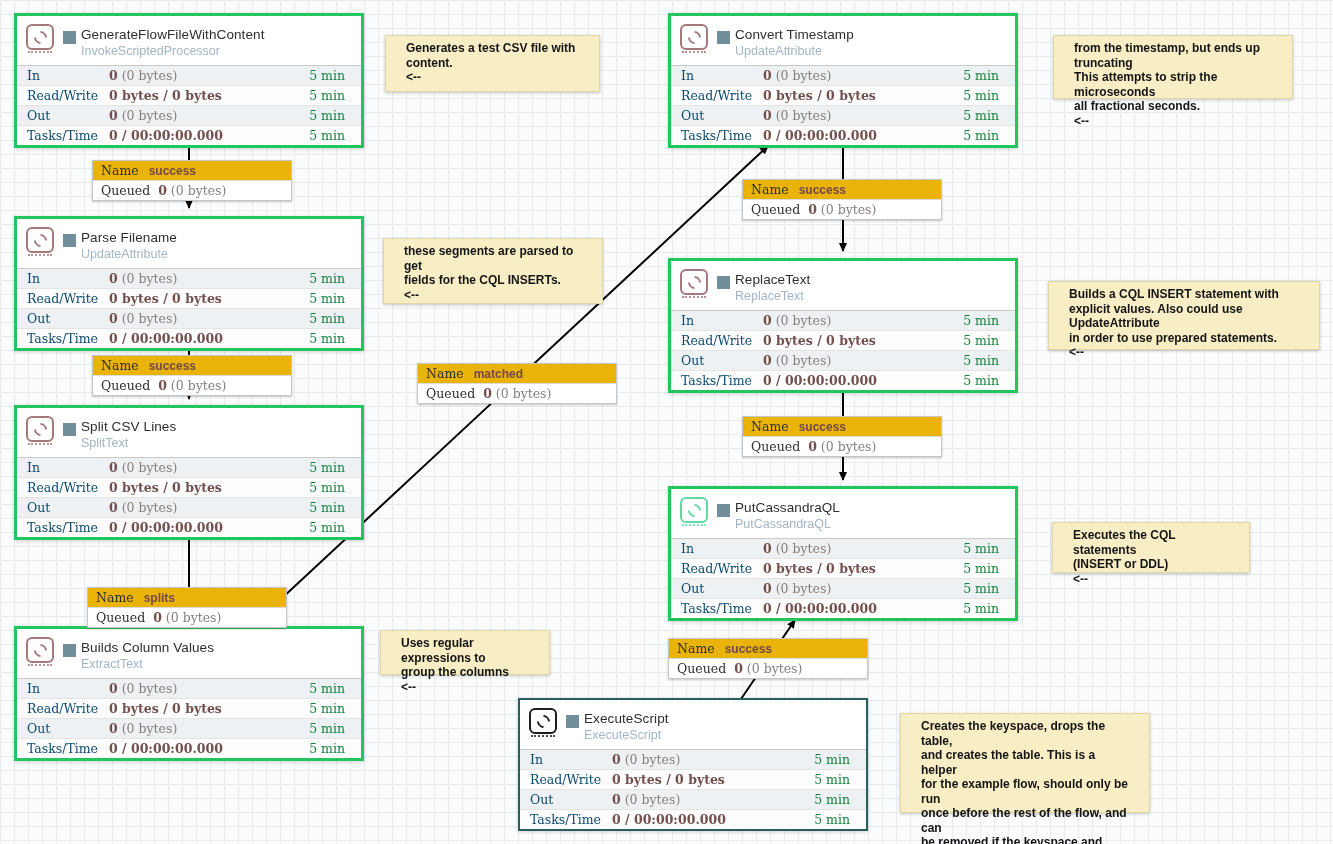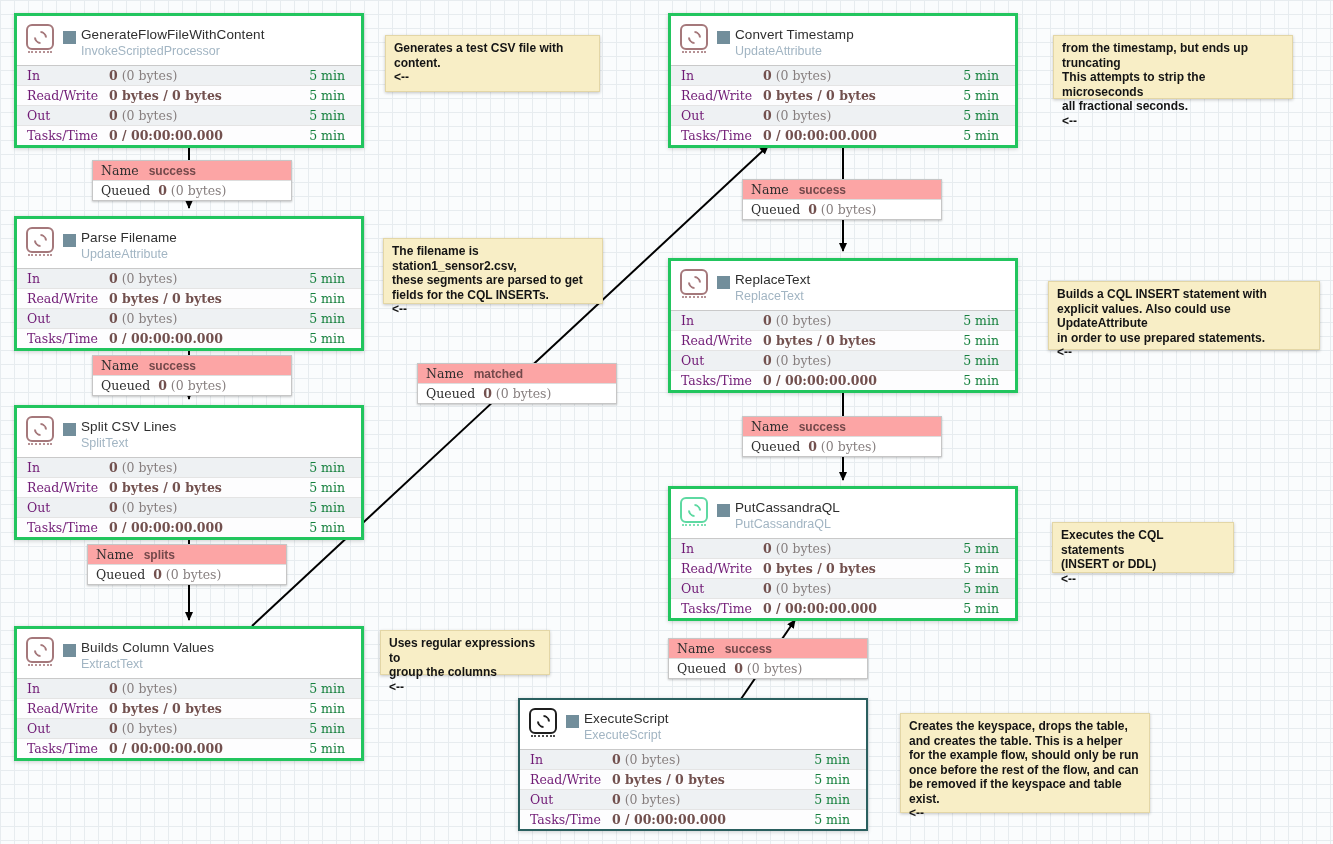--- a/index.html
+++ b/index.html
@@ -46,42 +46,42 @@
   .p-title{font-size:13.5px;font-weight:500;color:#2e2e2e;letter-spacing:.1px;white-space:nowrap;}
   .p-type{font-size:12.5px;color:#a2b5c3;margin-top:2px;white-space:nowrap;}
   .p-stats{border-top:1px solid #c9c9c9;}
   .stat-row{
     display:flex;align-items:center;height:19px;
     padding:0 16px 0 10px;font-family:"DejaVu Serif", serif;font-size:12.5px;
   }
   .stat-row:nth-child(odd){background:#eef1f3;}
   .stat-row:nth-child(even){background:#fdfdfe;}
   .stat-row + .stat-row{border-top:1px solid #e4e4e4;}
-  .s-label{width:82px;color:#701a75;}
+  .s-label{width:82px;color:#0c4a6e;}
   .s-value{flex:1;color:#877f7f;white-space:nowrap;}
   .s-value b{color:#72504e;font-weight:700;}
   .s-win{width:46px;text-align:right;color:#15803d;}
 
   
   .conn-label{
     position:absolute;width:200px;z-index:3;background:#fff;
     border:1px solid #c6c6c6;box-shadow:0 1px 2px rgba(0,0,0,.22);
     font-family:"DejaVu Serif", serif;font-size:12.5px;box-sizing:border-box;
   }
   .cl-row{height:19px;line-height:19px;padding:0 8px;white-space:nowrap;}
-  .cl-row:first-child{background:#fca5a5;border-bottom:1px solid #ddd;}
+  .cl-row:first-child{background:#eab308;border-bottom:1px solid #ddd;}
   .cl-lbl{color:#2f2f2f;}
   .cl-val{color:#74494b;font-weight:700;margin-left:10px;font-family:"Liberation Sans",sans-serif;font-size:12px;}
   .cl-q b{color:#72504e;margin-left:8px;font-family:"DejaVu Serif",serif;}
   .cl-q .cl-rest{color:#877f7f;}
 
   
   .note{
     position:absolute;z-index:3;background:#f8eec6;border:1px solid #e3d6a6;
-    box-shadow:0 1px 3px rgba(0,0,0,.22);padding:5px 8px;box-sizing:border-box;
+    box-shadow:0 1px 3px rgba(0,0,0,.22);padding:5px 20px;box-sizing:border-box;
     font-size:12px;font-weight:700;color:#141414;line-height:14.5px;
   }
 </style>
 </head>
 <body>
 
 <svg id="wires" width="1333" height="844">
   <defs>
     <marker id="arrow" markerWidth="10" markerHeight="10" refX="8" refY="4" orient="auto" markerUnits="userSpaceOnUse">
       <path d="M0,0 L9,4 L0,8 z" fill="#000"></path>
@@ -378,21 +378,21 @@
     </div>
   </div>
   <div class="conn-label" style="left:92px;top:355px">
     <div class="cl-row">
       <span class="cl-lbl">Name</span><span class="cl-val">success</span>
     </div>
     <div class="cl-row cl-q">
       <span class="cl-lbl">Queued</span><b>0</b><span class="cl-rest"> (0 bytes)</span>
     </div>
   </div>
-  <div class="conn-label" style="left:87px;top:544px">
+  <div class="conn-label" style="left:87px;top:587px">
     <div class="cl-row">
       <span class="cl-lbl">Name</span><span class="cl-val">splits</span>
     </div>
     <div class="cl-row cl-q">
       <span class="cl-lbl">Queued</span><b>0</b><span class="cl-rest"> (0 bytes)</span>
     </div>
   </div>
   <div class="conn-label" style="left:417px;top:363px">
     <div class="cl-row">
       <span class="cl-lbl">Name</span><span class="cl-val">matched</span>
@@ -429,32 +429,31 @@
       <div>Generates a test CSV file with content.</div>
       <div>&lt;--</div>
     </div>
   <div class="note" style="left:1053px;top:35px;width:240px;height:64px">
       <div>from the timestamp, but ends up truncating</div>
       <div>This attempts to strip the microseconds</div>
       <div>all fractional seconds.</div>
       <div>&lt;--</div>
     </div>
   <div class="note" style="left:383px;top:238px;width:220px;height:66px">
-      <div>The filename is station1_sensor2.csv,</div>
       <div>these segments are parsed to get</div>
       <div>fields for the CQL INSERTs.</div>
       <div>&lt;--</div>
     </div>
   <div class="note" style="left:1048px;top:281px;width:272px;height:69px">
       <div>Builds a CQL INSERT statement with</div>
       <div>explicit values. Also could use UpdateAttribute</div>
       <div>in order to use prepared statements.</div>
       <div>&lt;--</div>
     </div>
-  <div class="note" style="left:1052px;top:522px;width:182px;height:51px">
+  <div class="note" style="left:1052px;top:522px;width:198px;height:51px">
       <div>Executes the CQL statements</div>
       <div>(INSERT or DDL)</div>
       <div>&lt;--</div>
     </div>
   <div class="note" style="left:380px;top:630px;width:170px;height:45px">
       <div>Uses regular expressions to</div>
       <div>group the columns</div>
       <div>&lt;--</div>
     </div>
   <div class="note" style="left:900px;top:713px;width:250px;height:100px">

